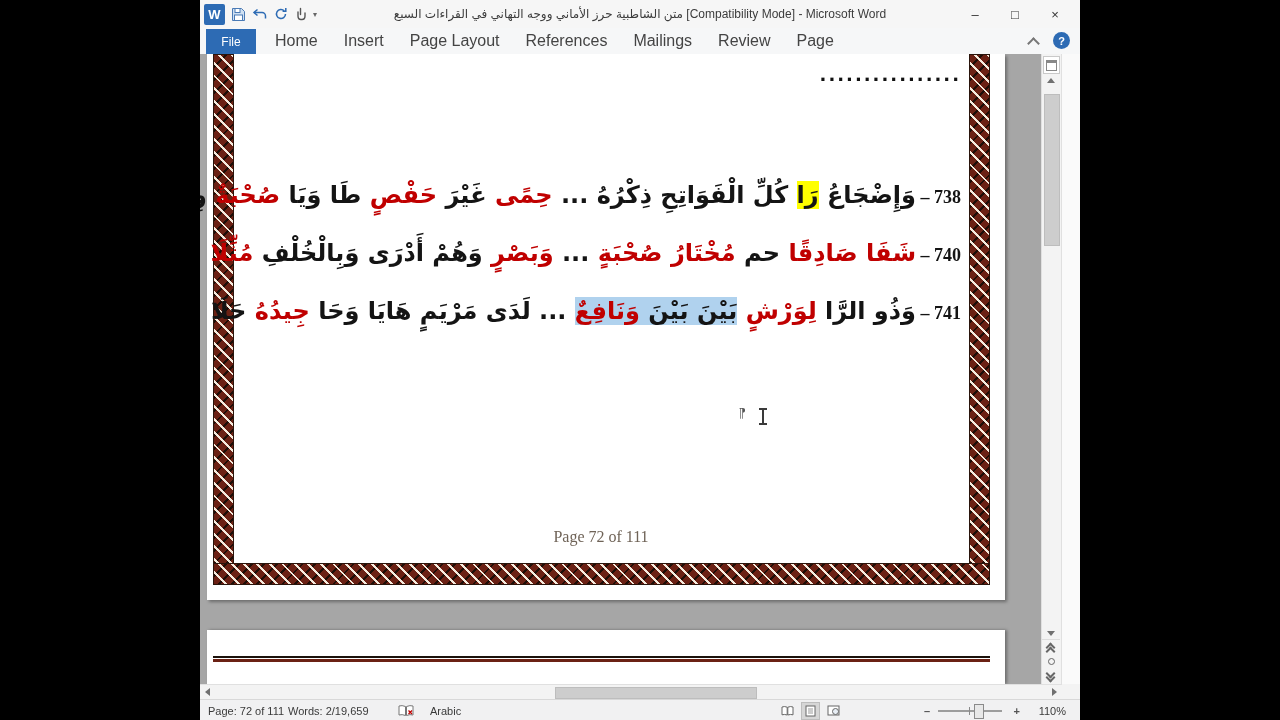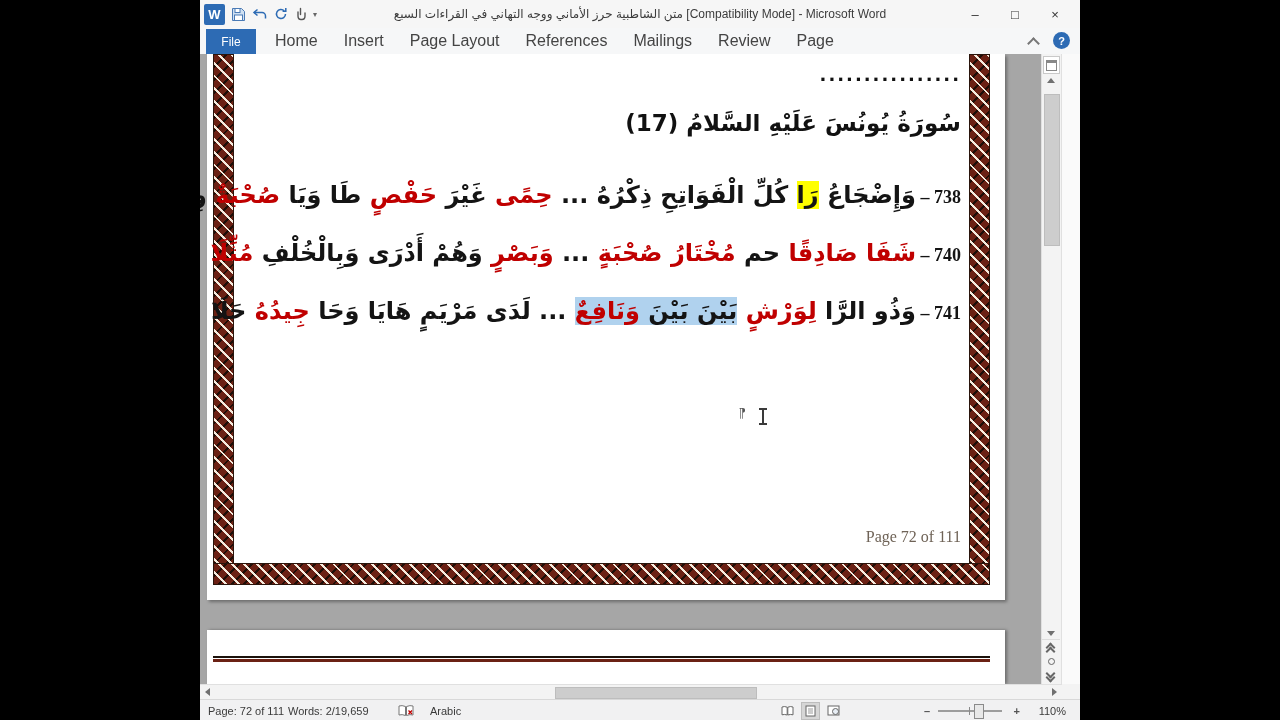--- a/index.html
+++ b/index.html
@@ -46,21 +46,21 @@
           font-family:"DejaVu Sans",sans-serif}
   .surah{position:absolute;top:56px;right:0;font-size:23px;font-weight:bold;color:#111;
          font-family:"DejaVu Sans",sans-serif;white-space:nowrap}
   #verses{position:absolute;top:112px;right:0;left:0}
   .verse-line{height:58px;line-height:58px;text-align:right;font-size:24px;font-weight:bold;color:#141414;
               white-space:nowrap;font-family:"DejaVu Sans",sans-serif}
   .verse-num{font-family:"Liberation Serif","DejaVu Serif",serif;font-size:18px;font-weight:bold}
   .red{color:#c00000}
   .hl-yellow{background:#ffff00}
   .hl-blue{background:#b0d2ee}
-  .pagefooter{position:absolute;top:474px;left:0;width:720px;text-align:right;direction:ltr;
+  .pagefooter{position:absolute;top:474px;left:0;width:720px;text-align:center;direction:ltr;
               font-family:"Liberation Serif","DejaVu Serif",serif;font-size:16px;color:#6f6357}
   .pmark{position:absolute;left:532px;top:352px;font-size:12px;color:#555;transform:scaleX(-1)}
   .ibeam{position:absolute;left:551px;top:354px;width:10px;height:17px}
   .ibeam .stem{position:absolute;left:4px;top:0;width:2px;height:17px;background:#3a3a3a}
   .ibeam .cap{position:absolute;left:1px;width:8px;height:2px;background:#3a3a3a}
   .cap.t{top:0}.cap.b{bottom:0}
 
   .page2{position:absolute;left:7px;top:576px;width:798px;height:54px;background:#fff;box-shadow:2px 0 3px rgba(0,0,0,.35)}
   .p2line{position:absolute;left:6px;top:26px;width:777px;height:6px;
           background:linear-gradient(#1c120c 0 2px,#fff 2px 3px,#6b2114 3px 6px)}
@@ -170,21 +170,20 @@
 
     <div class="docarea">
 
       <div class="page1">
         <div class="band band-left"></div>
         <div class="band band-right"></div>
         <div class="band band-bottom"></div>
 
         <div class="content">
           <div class="dotted">................</div>
-          <div class="surah">سُورَةُ يُونُسَ عَلَيْهِ السَّلامُ (17)</div>
           <div id="verses">
               <div class="verse-line" dir="rtl"><span class="verse-num">738 – </span><span>وَإِضْجَاعُ </span><span class="hl-yellow">رَا</span><span> كُلِّ الْفَوَاتِحِ ذِكْرُهُ ... </span><span class="red">حِمًى</span><span> غَيْرَ </span><span class="red">حَفْصٍ</span><span> طَا وَيَا </span><span class="red">صُحْبَةٌ</span><span> وِلَا</span></div>
               <div class="verse-line" dir="rtl"><span class="verse-num">740 – </span><span class="red">شَفَا صَادِقًا</span><span> حم </span><span class="red">مُخْتَارُ صُحْبَةٍ</span><span> ... </span><span class="red">وَبَصْرٍ</span><span> وَهُمْ أَدْرَى وَبِالْخُلْفِ </span><span class="red">مُثِّلَا</span></div>
               <div class="verse-line" dir="rtl"><span class="verse-num">741 – </span><span>وَذُو الرَّا </span><span class="red">لِوَرْشٍ</span><span> </span><span class="hl-blue">بَيْنَ بَيْنَ </span><span class="red hl-blue">وَنَافِعٌ</span><span> ... لَدَى مَرْيَمٍ هَايَا وَحَا </span><span class="red">جِيدُهُ</span><span> حَلَا</span></div>
             </div>
           <div class="pagefooter">Page 72 of 111</div>
         </div>
 
         <div class="pmark">¶</div>
         <div class="ibeam">

